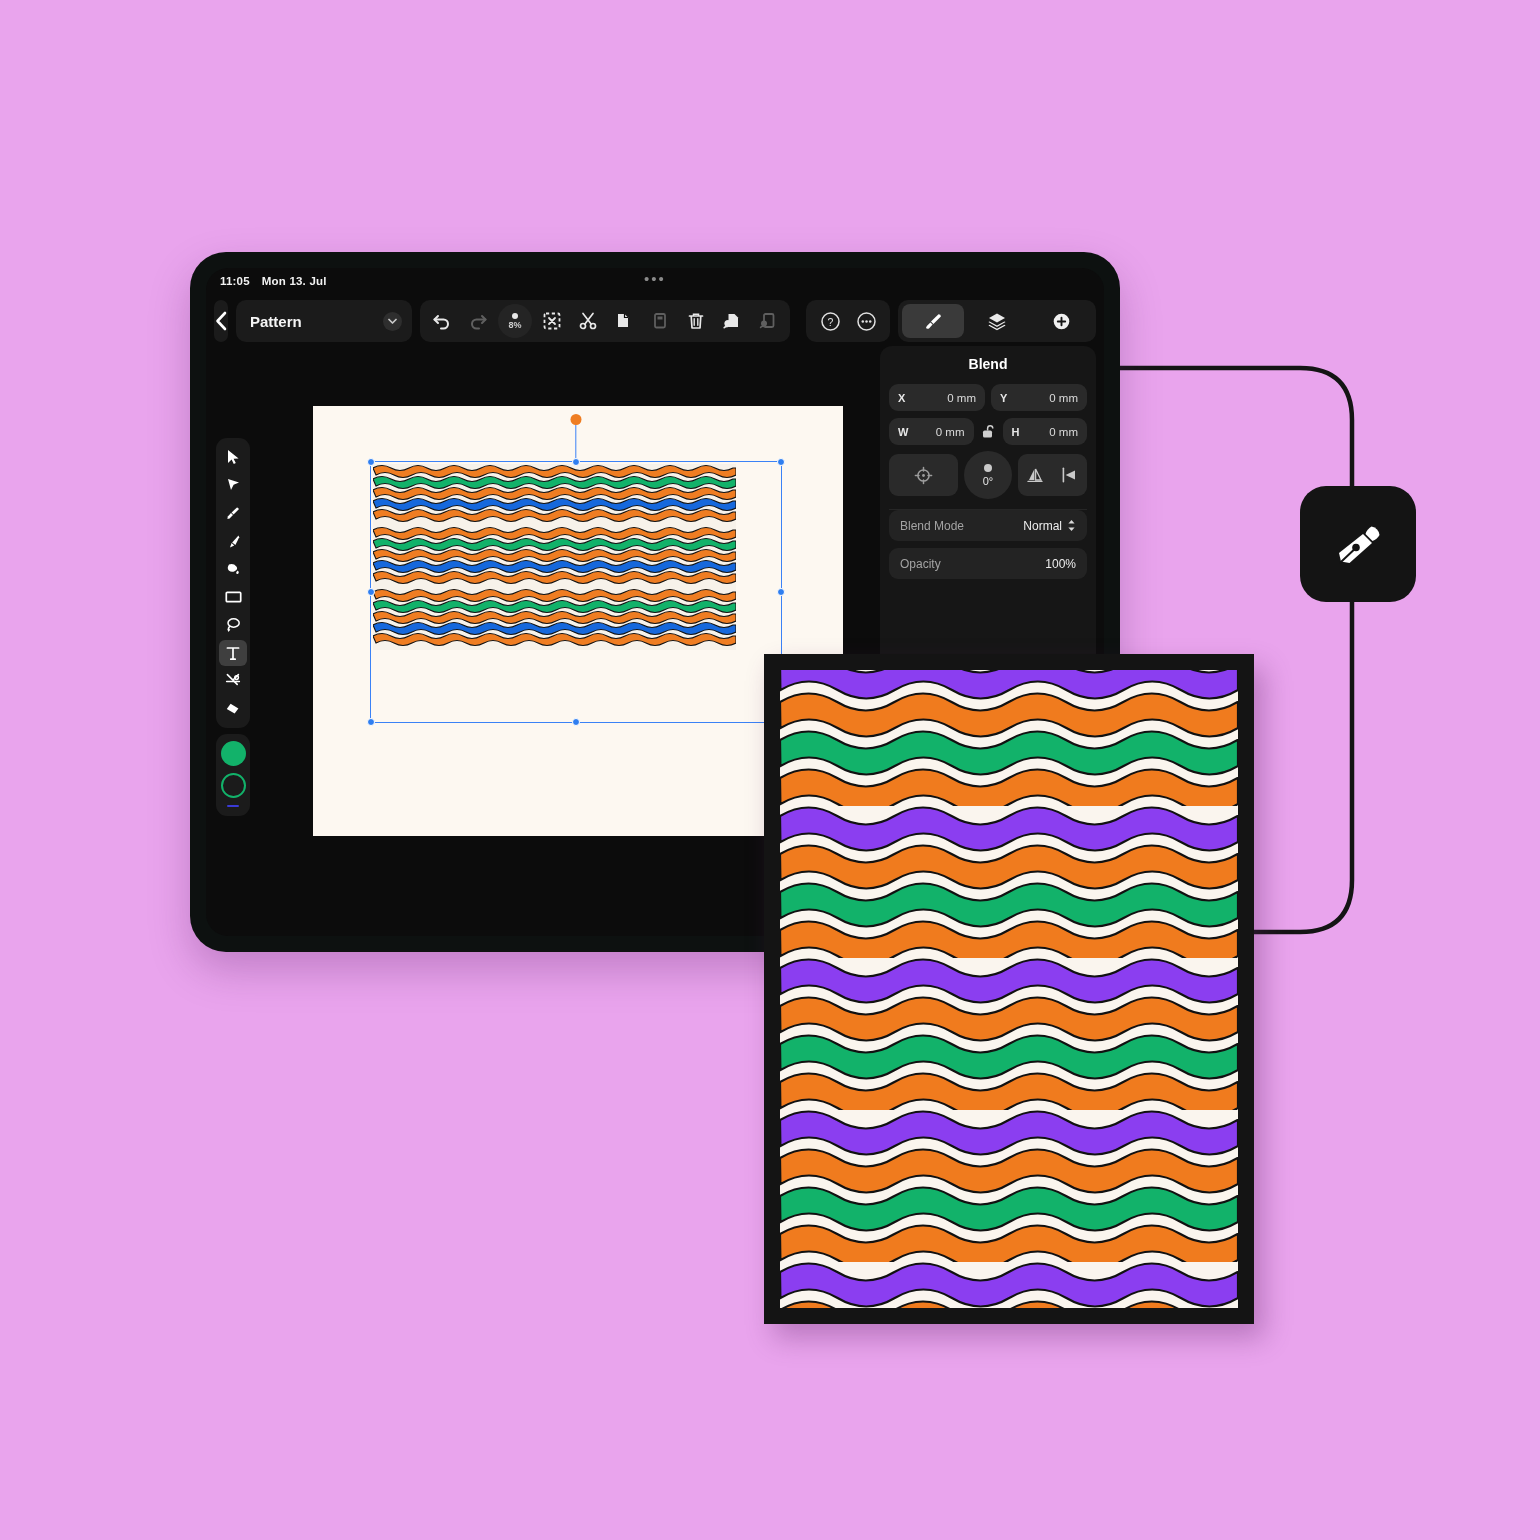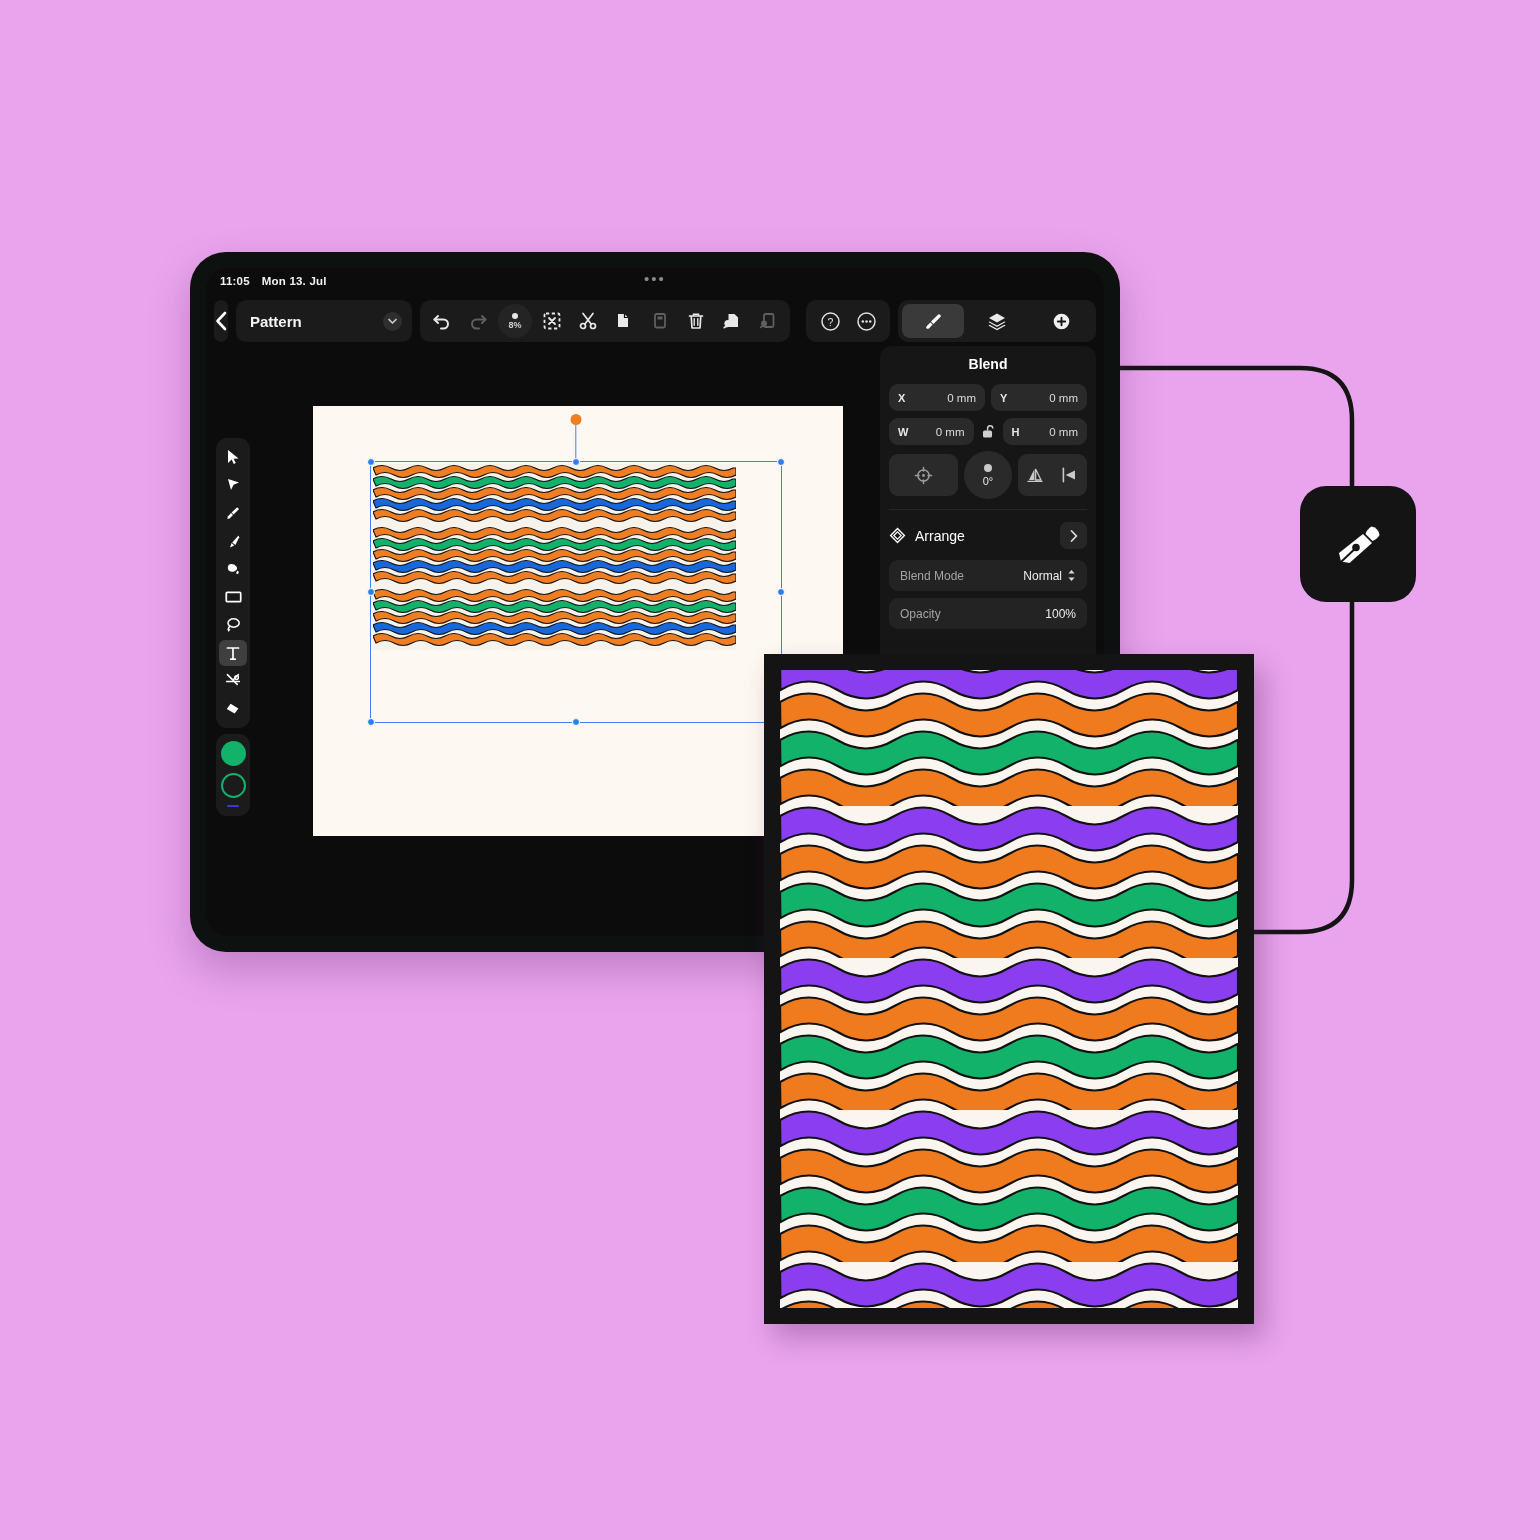--- a/index.html
+++ b/index.html
@@ -409,34 +409,20 @@
               <svg width="18" height="18" viewBox="0 0 18 18">
                 <path d="M14 4.4 L4.6 9 L14 13.6 Z" fill="#c9c9c9"></path>
                 <path d="M2.4 2.2 V15.8" stroke="#c9c9c9" stroke-width="1.6" stroke-linecap="round"></path>
               </svg>
             </div>
           </div>
         </div>
 
         <div class="divline"></div>
 
-        <div class="secrow">
-          <div class="secleft">
-            <svg width="17" height="17" viewBox="0 0 17 17">
-              <path d="M8.5 1.6 L15.4 8.5 L8.5 15.4 L1.6 8.5 Z" fill="none" stroke="#fff" stroke-width="1.4"></path>
-              <path d="M8.5 4.8 L12.2 8.5 L8.5 12.2 L4.8 8.5 Z" fill="none" stroke="#fff" stroke-width="1.2"></path>
-            </svg>
-            <span>Arrange</span>
-          </div>
-          <div class="secbtn">
-            <svg width="8" height="12" viewBox="0 0 8 12">
-                <path d="M1.6 1 L6.4 6 L1.6 11" fill="none" stroke="#ddd" stroke-width="1.8" stroke-linecap="round" stroke-linejoin="round"></path>
-              </svg>
-          </div>
-        </div>
 
 
         <div class="subrow">
           <span class="sublabel">Blend Mode</span>
           <span class="subval">
             <span>Normal</span>
             <svg width="9" height="13" viewBox="0 0 9 13">
               <path d="M4.5 1 L7.6 4.4 H1.4 Z" fill="#dadada"></path>
               <path d="M4.5 12 L7.6 8.6 H1.4 Z" fill="#dadada"></path>
             </svg>

